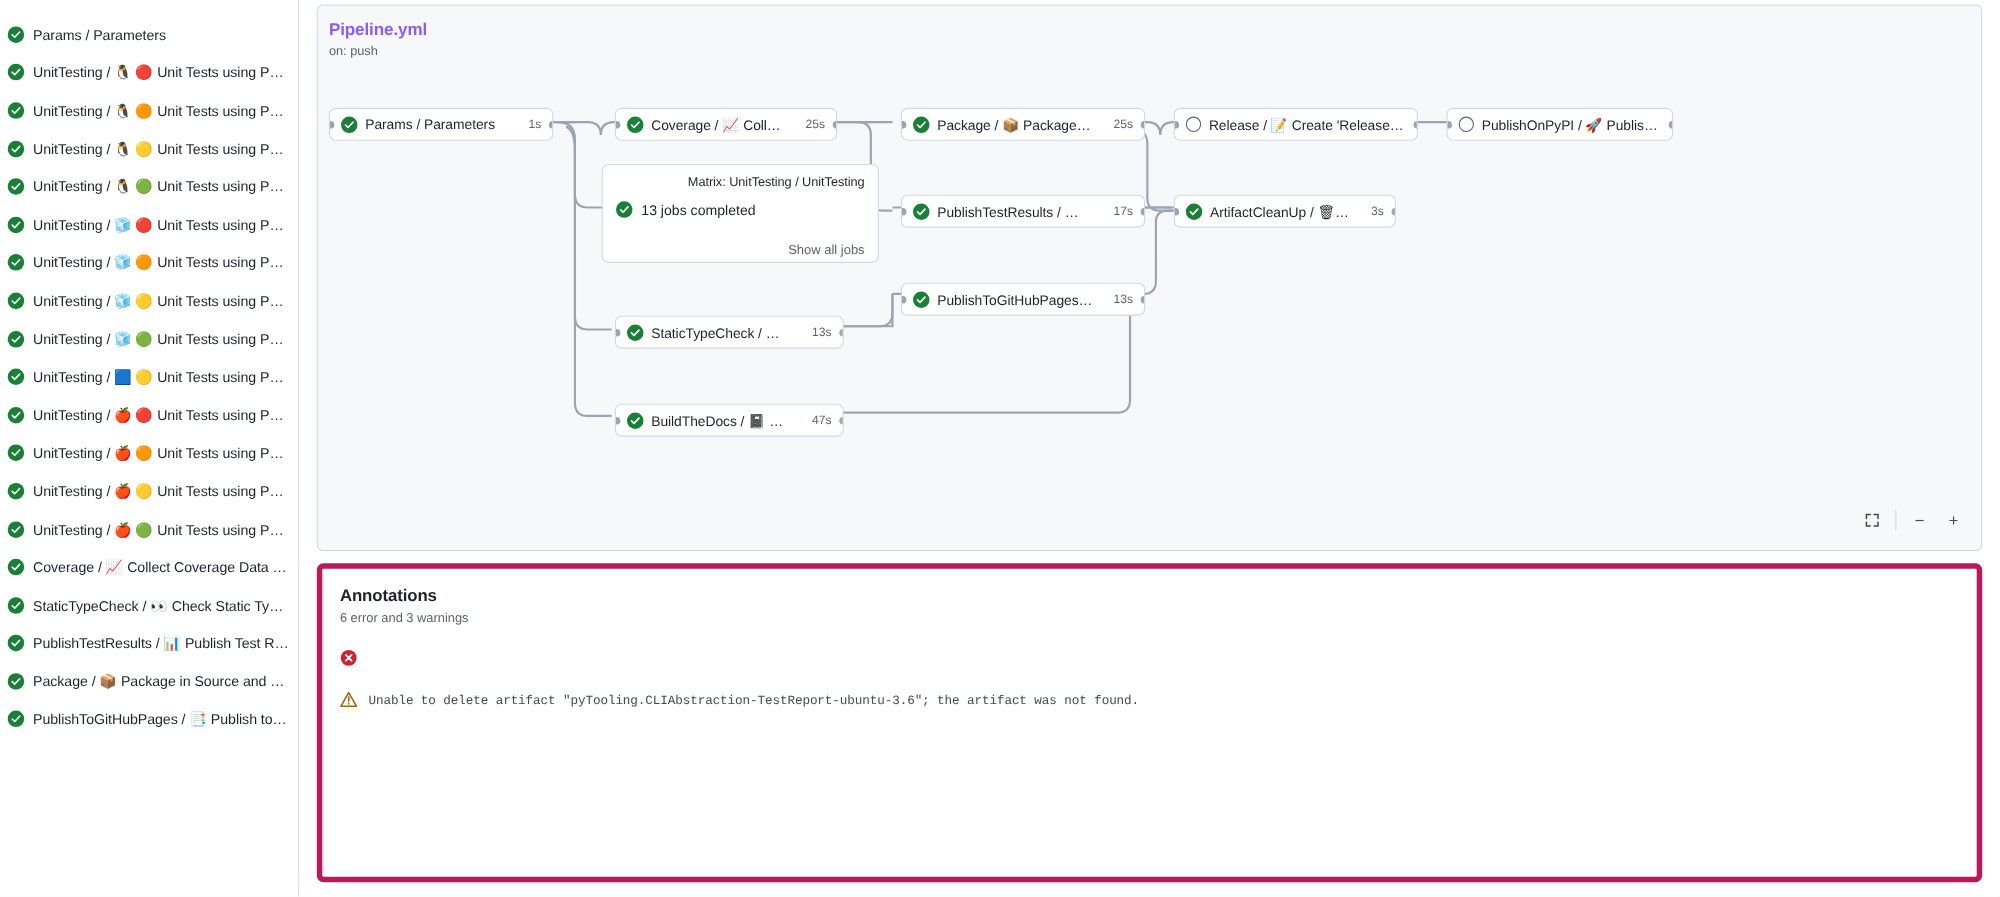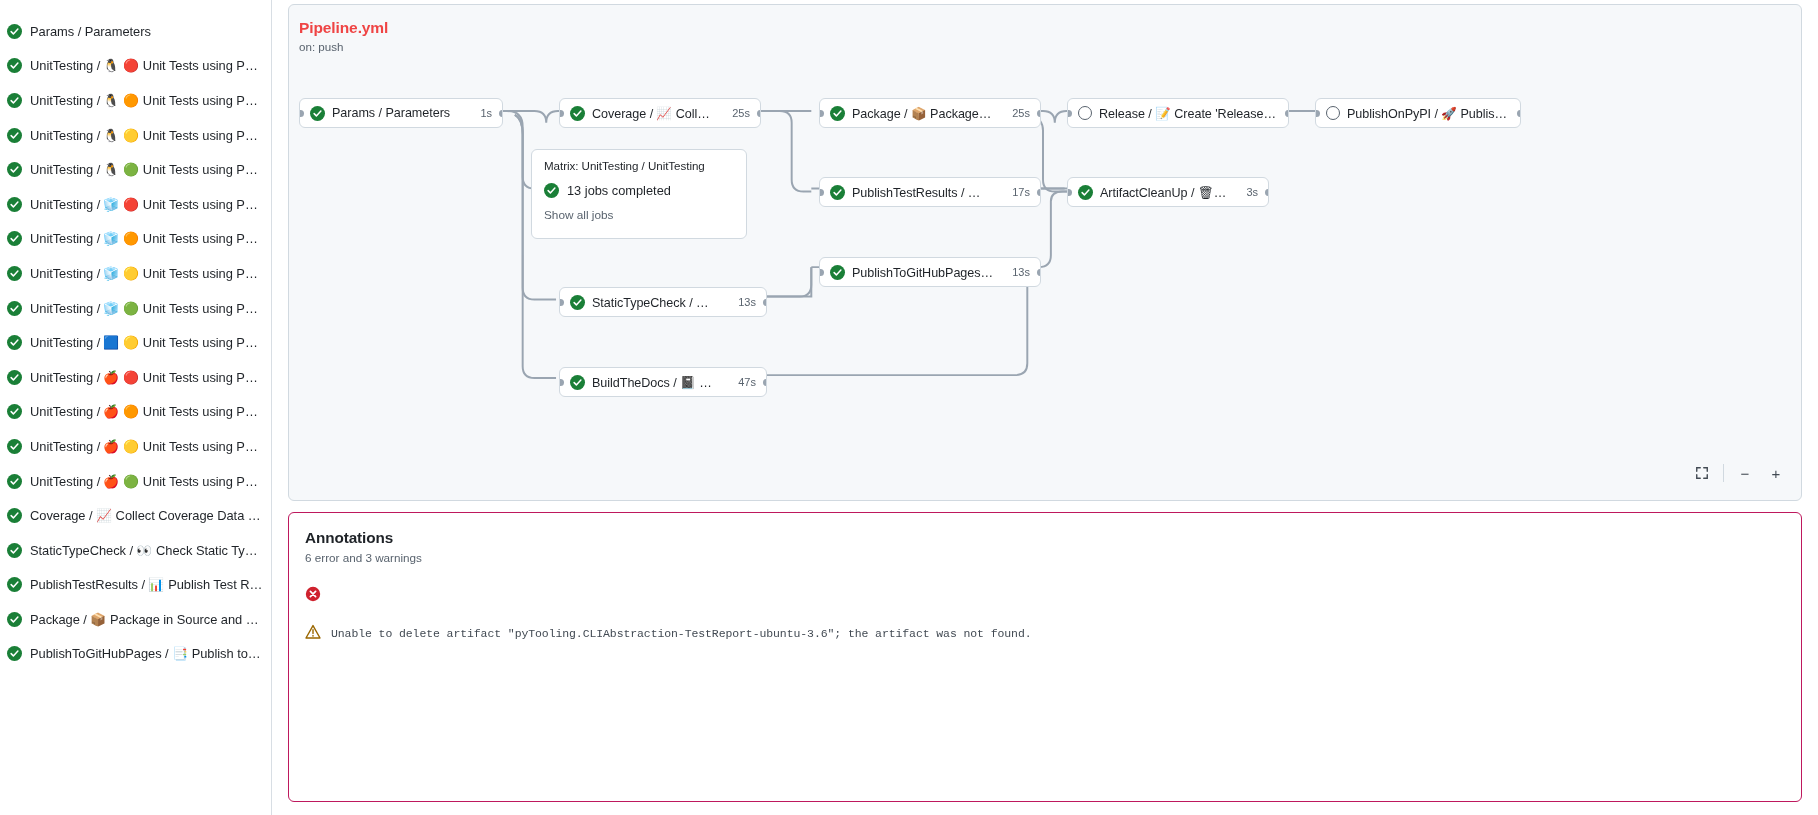--- a/index.html
+++ b/index.html
@@ -76,21 +76,21 @@
   #graph-panel {
     position: relative;
     margin: 4px 8px 0 8px;
     height: 497px;
     background: #f6f8fa;
     border: 1px solid #d1d9e0;
     border-radius: 6px;
     overflow: hidden;
   }
   #graph-header { position: absolute; top: 14px; left: 10px; }
-  #wf-title { font-size: 15.5px; font-weight: 600; color: #ef4444; letter-spacing: -0.1px; }
+  #wf-title { font-size: 15.5px; font-weight: 600; color: #8b5cf6; letter-spacing: -0.1px; }
   #wf-sub { font-size: 11.6px; color: #59636e; margin-top: 3px; }
 
   #canvas { position: absolute; inset: 0; }
   #edges { position: absolute; inset: 0; pointer-events: none; }
 
   .node {
     position: absolute;
     height: 30px;
     background: #ffffff;
     border: 1px solid #d1d9e0;
@@ -151,21 +151,21 @@
     padding: 9px 12px 0 12px;
     letter-spacing: -0.05px;
   }
   #matrix-body { padding: 11px 12px 12px 12px; }
   #matrix-jobs {
     display: flex; align-items: center; gap: 8px;
     font-size: 12.8px;
     color: #1f2328;
   }
   #matrix-showall {
-    margin-top: 10px;
+    margin-top: 22px;
     font-size: 11.8px;
     color: #59636e;
     cursor: pointer;
     padding-left: 0px;
   }
 
   
   #zoom-controls {
     position: absolute;
     right: 14px;
@@ -184,21 +184,21 @@
     line-height: 1;
     user-select: none;
   }
   #zoom-sep {
     width: 1px; height: 18px; background: #d1d9e0; margin: 0 1px;
   }
 
   
   #ann-panel {
     margin: 11px 8px 0 8px;
-    border: 1px solid #be185d;
+    border: 5px solid #be185d;
     border-radius: 6px;
     background: #ffffff;
     height: 290px;
     padding: 16px 16px 0 16px;
     overflow: hidden;
   }
   #ann-title { font-size: 15.3px; font-weight: 600; color: #1f2328; letter-spacing: -0.1px; }
   #ann-sub { font-size: 11.7px; color: #59636e; margin-top: 4px; }
   .ann-row { display: flex; gap: 10px; margin-top: 21px; }
   .ann-ico { width: 16px; height: 16px; min-width: 16px; margin-top: 1px; }
@@ -511,21 +511,21 @@
             <span class="port r"></span>
           </div>
           <div class="node" style="left: 1026px; top: 93px; width: 206px;">
             <span class="port l"></span>
             <span class="pending-ring"></span>
             <span class="nlabel">PublishOnPyPI / 🚀 Publish to …</span>
             <span class="port r"></span>
           </div>
         </div>
 
-      <div id="matrix-group" style="left:242px; top:144px; width:216px; height:90px;">
+      <div id="matrix-group" style="left:258px; top:144px; width:252px; height:90px;text-align:right;">
         <div id="matrix-title">Matrix: UnitTesting / UnitTesting</div>
         <div id="matrix-body">
           <div id="matrix-jobs">
             <span class="ck">
               <svg width="9" height="9" viewBox="0 0 12 12">
                   <path d="M1.5 6.2 L4.5 9.2 L10.5 2.8" stroke="#fff" stroke-width="2" fill="none" stroke-linecap="round" stroke-linejoin="round"></path>
                 </svg>
             </span>
             <span>13 jobs completed</span>
           </div>

